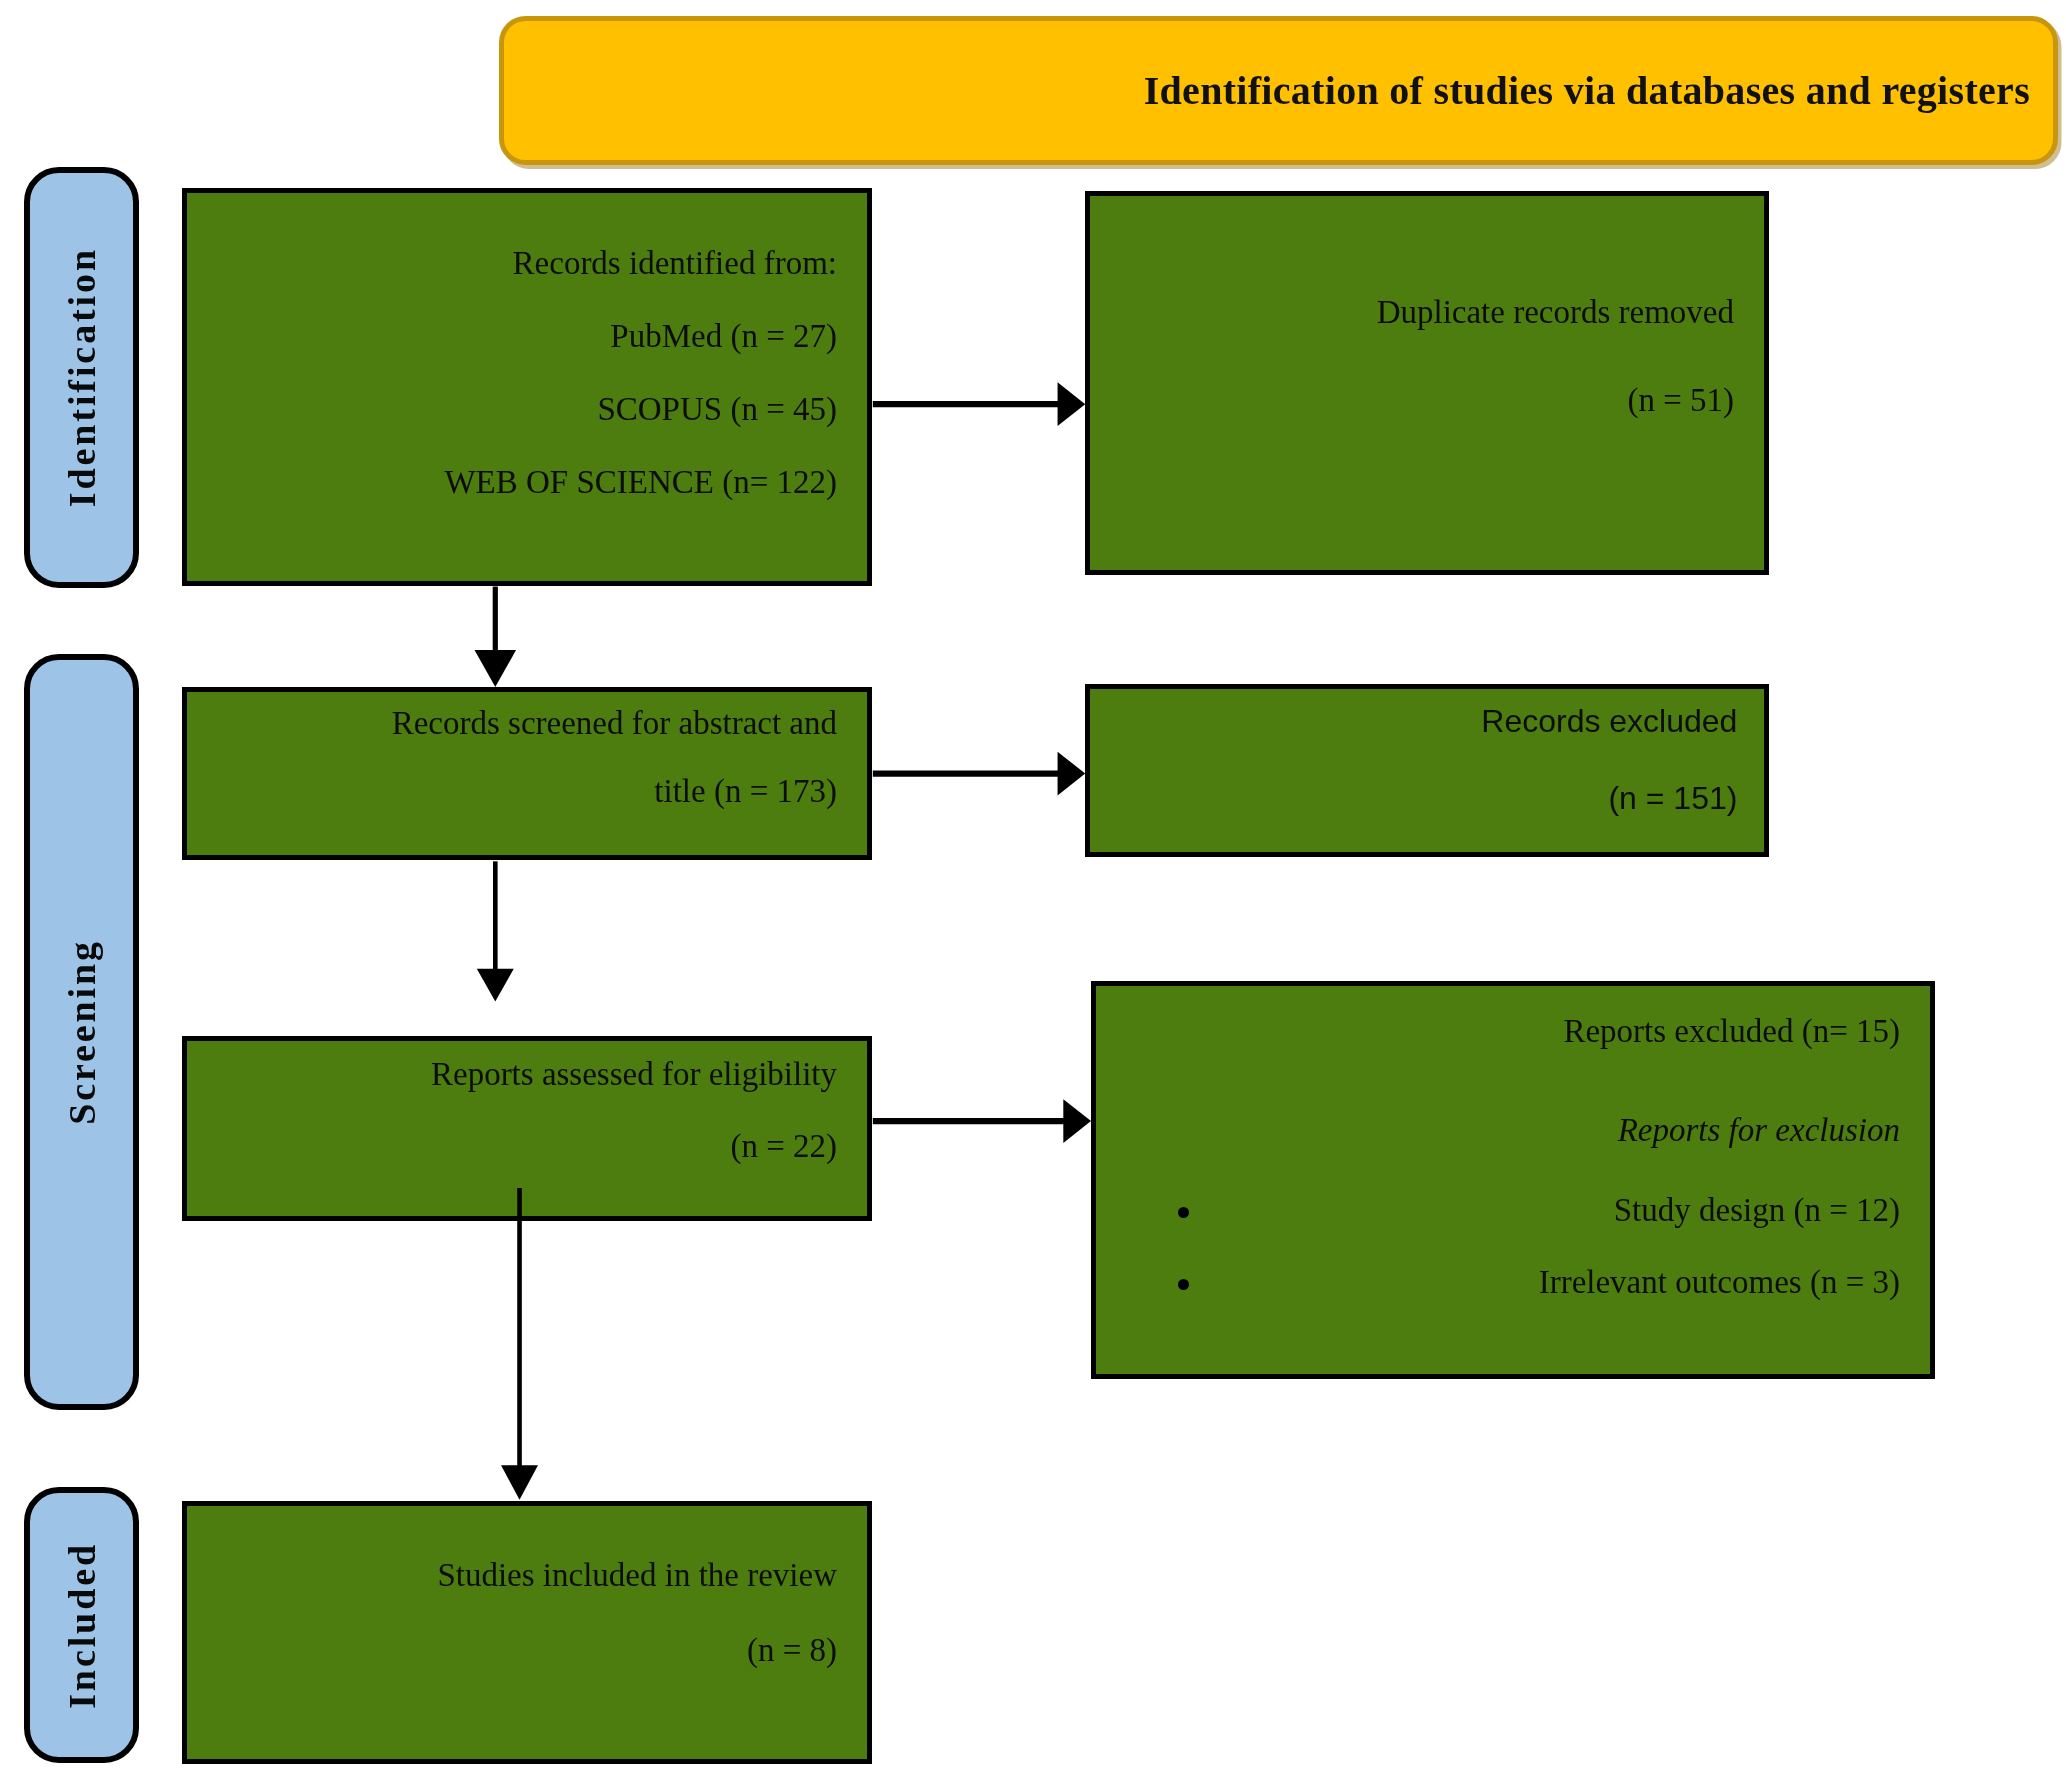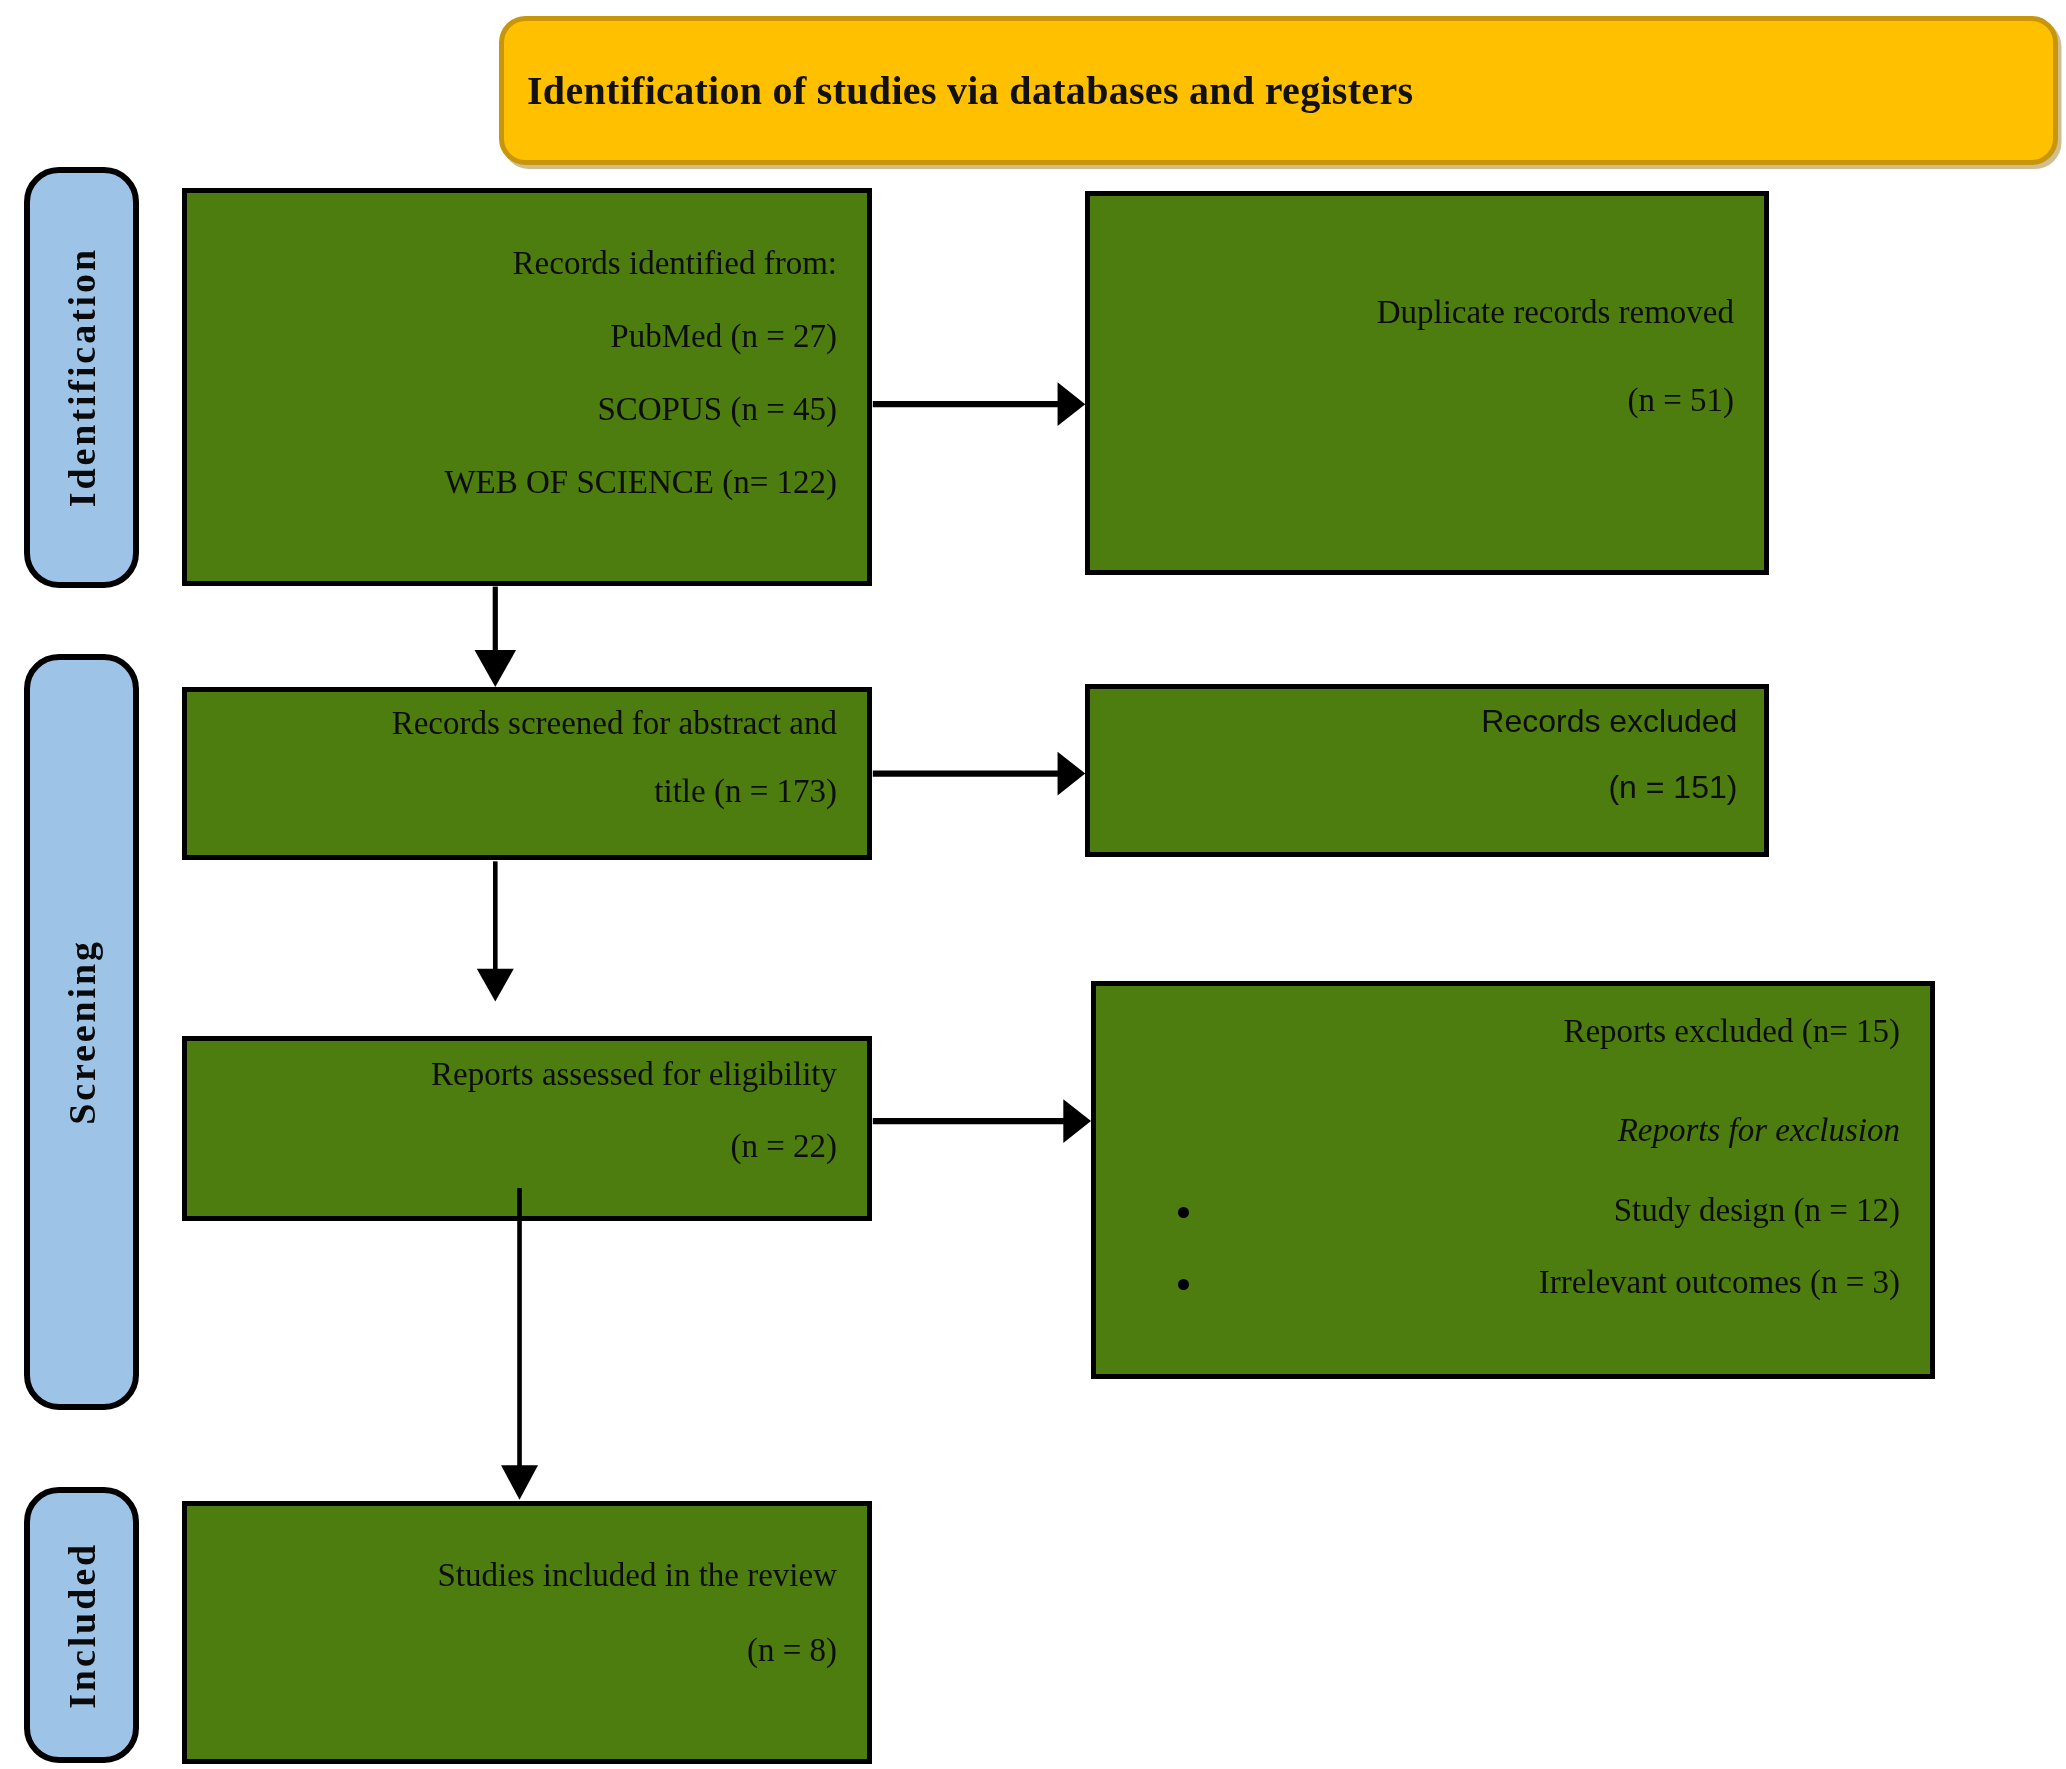--- a/index.html
+++ b/index.html
@@ -15,21 +15,21 @@
 
   
   .header-banner{
     position:absolute;
     left:499px; top:16px;
     width:1559px; height:149px;
     box-sizing:border-box;
     background:var(--hdr,#FFC000);
     border:5.2px solid #C8960C;
     border-radius:26.6px;
-    display:flex; align-items:center; justify-content:flex-start;
+    display:flex; align-items:center; justify-content:flex-end;
     box-shadow:3.5px 4px 0 rgba(150,110,10,.45);
   }
   .header-title{
     font-size:40px;
     font-weight:bold;
     color:#111111;
     letter-spacing:0.3px;
     text-align:center;
     line-height:1.1;
     padding:0 23px;
@@ -114,21 +114,21 @@
   #box-included         { left:182px;  top:1501px; width:690px; height:263px; }
 
   
   #box-identified .line{ margin-bottom:38px; }
   #box-identified { padding-top:33px; }
 
   #box-duplicates { padding-left:74px; }
   #box-duplicates .line{ margin-bottom:53px; }
 
   #box-records-excluded{ padding:19.6px 26.6px; }
-  #box-records-excluded .line{ margin-bottom:32px; }
+  #box-records-excluded .line{ margin-bottom:32px;margin-top:11px; }
 
   #box-screened .line{ margin-bottom:33px; }
   #box-eligibility .line{ margin-bottom:37px; }
   #box-included .line{ margin-bottom:40px; }
 
   #box-reports-excluded{ padding:28px 30px; justify-content:flex-start; }
   #box-reports-excluded .line{ margin-bottom:0; }
   #box-reports-excluded .hd{ padding-left:64px; margin-bottom:64px; }
   #box-reports-excluded .rs{ margin-bottom:35px; }
 

